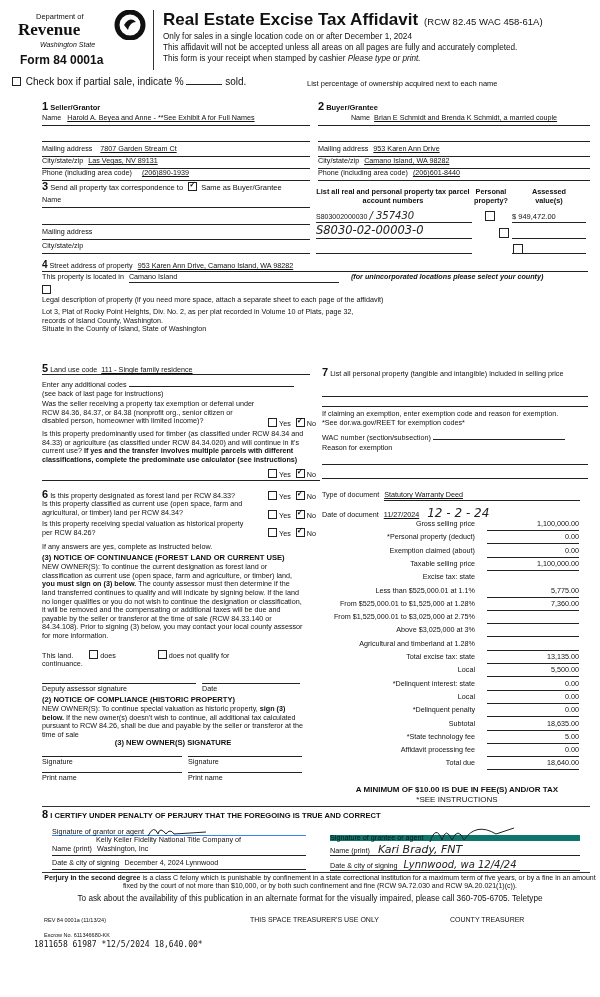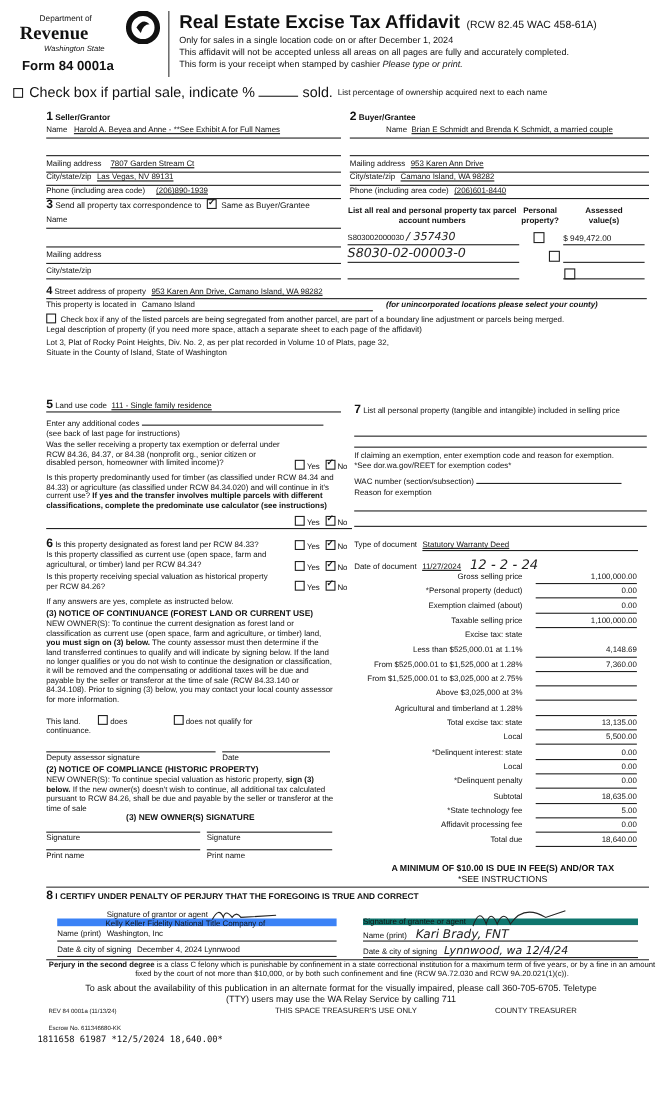--- a/index.html
+++ b/index.html
@@ -39,21 +39,21 @@
   <span style="font-size:9.5px;margin-left:4px;">(RCW 82.45 WAC 458-61A)</span>
 </div>
 <div class="abs" style="left:163px;top:32px;font-size:8.2px;">Only for sales in a single location code on or after December 1, 2024</div>
 <div class="abs" style="left:163px;top:43px;font-size:8.2px;">This affidavit will not be accepted unless all areas on all pages are fully and accurately completed.</div>
 <div class="abs" style="left:163px;top:54px;font-size:8.2px;">
   <span>This form is your receipt when stamped by cashier</span>
   <i>Please type or print.</i>
 </div>
 
 
-<div class="abs" style="left:12px;top:76px;font-size:13px;white-space:nowrap;">
+<div class="abs" style="left:12px;top:76px;font-size:10px;white-space:nowrap;">
   <span class="cb"></span>
   <span>Check box if partial sale, indicate %</span>
   <span class="ul" style="display:inline-block;width:36px;height:8px;"></span>
   <span>sold.</span>
 </div>
 <div class="abs" style="left:307px;top:79px;font-size:7.5px;">List percentage of ownership acquired next to each name</div>
 
 
 <div class="abs" style="left:42px;top:100px;">
   <span class="num">1</span>
@@ -144,25 +144,25 @@
   <span>Street address of property</span>
   <span class="u" style="margin-left:3px;">953 Karen Ann Drive, Camano Island, WA 98282</span>
 </div>
 <div class="abs" style="left:42px;top:273px;width:546px;height:11px;white-space:nowrap;">
   <span>This property is located in</span>
   <span class="ul" style="display:inline-block;width:210px;margin-left:3px;">Camano Island</span>
   <span style="font-weight:bold;font-style:italic;margin-left:10px;">(for unincorporated locations please select your county)</span>
 </div>
 <div class="abs" style="left:42px;top:285px;white-space:nowrap;">
   <span class="cb"></span>
-  <span>Check box if any of the listed parcels are being segregated from another parcel, are part of a boundary line adjustment or parcels being merged.</span>
 </div>
 <div class="abs" style="left:42px;top:296px;white-space:nowrap;">Legal description of property (if you need more space, attach a separate sheet to each page of the affidavit)</div>
 <div class="abs" style="left:42px;top:308px;white-space:nowrap;">
   <div>Lot 3, Plat of Rocky Point Heights, Div. No. 2, as per plat recorded in Volume 10 of Plats, page 32,</div>
+  <div>records of Island County, Washington.</div>
   <div>Situate in the County of Island, State of Washington</div>
 </div>
 
 
 <div class="abs ul" style="left:42px;top:362px;width:268px;height:12px;white-space:nowrap;">
   <span class="num">5</span>
   <span>Land use code</span>
   <span class="u" style="margin-left:2px;">111 - Single family residence</span>
 </div>
 <div class="abs" style="left:42px;top:379px;width:268px;white-space:nowrap;">
@@ -286,21 +286,21 @@
     </div>
     <div class="tax-row" style="top: 559.9px;">
       <span class="lbl">Taxable selling price</span>
       <span class="val">1,100,000.00</span>
     </div>
     <div class="tax-row" style="top: 573.2px;">
       <span class="lbl">Excise tax: state</span>
     </div>
     <div class="tax-row" style="top: 586.5px;">
       <span class="lbl">Less than $525,000.01 at 1.1%</span>
-      <span class="val">4,148.69</span>
+      <span class="val">5,775.00</span>
     </div>
     <div class="tax-row" style="top: 599.8px;">
       <span class="lbl">From $525,000.01 to $1,525,000 at 1.28%</span>
       <span class="val">7,360.00</span>
     </div>
     <div class="tax-row" style="top: 613.1px;">
       <span class="lbl">From $1,525,000.01 to $3,025,000 at 2.75%</span>
       <span class="val"></span>
     </div>
     <div class="tax-row" style="top: 626.4px;">
@@ -351,21 +351,21 @@
 
 <div class="abs bold" style="left:322px;top:785px;width:270px;text-align:center;font-size:8px;">A MINIMUM OF $10.00 IS DUE IN FEE(S) AND/OR TAX</div>
 <div class="abs" style="left:322px;top:795px;width:270px;text-align:center;font-size:8px;">*SEE INSTRUCTIONS</div>
 
 
 <div class="abs" style="left:42px;top:806px;width:548px;height:1px;background:#333;"></div>
 <div class="abs bold" style="left:42px;top:808px;white-space:nowrap;font-size:7.6px;">
   <span class="num">8</span>
   <span>I CERTIFY UNDER PENALTY OF PERJURY THAT THE FOREGOING IS TRUE AND CORRECT</span>
 </div>
-<div class="abs" style="left:52px;top:824px;width:254px;height:11px;border-bottom:7px solid #3b82f6;white-space:nowrap;text-align:center;">
+<div class="abs" style="left:52px;top:824px;width:254px;height:11px;border-bottom:1px solid #3b82f6;white-space:nowrap;">
   <span>Signature of grantor or agent</span>
   <svg width="70" height="14" style="vertical-align:-4px;">
       <path d="M2 12 Q8 0 12 10 Q14 2 20 10 Q24 4 28 10 L60 8" fill="none" stroke="#222" stroke-width="1"></path>
     </svg>
 </div>
 <div class="abs" style="left:52px;top:836px;width:254px;">
   <div style="margin-left:44px;">Kelly Keller Fidelity National Title Company of</div>
   <div class="ul" style="white-space:nowrap;height:10px;">
     <span>Name (print)</span>
     <span style="margin-left:3px;">Washington, Inc</span>
@@ -392,21 +392,20 @@
 </div>
 
 
 <div class="abs" style="left:42px;top:872px;width:548px;height:1px;background:#333;"></div>
 <div class="abs" style="left:42px;top:874px;width:556px;text-align:center;font-size:7px;">
   <b>Perjury in the second degree</b>
   <span>is a class C felony which is punishable by confinement in a state correctional institution for a maximum term of five years, or by a fine in an amount fixed by the court of not more than $10,000, or by both such confinement and fine (RCW 9A.72.030 and RCW 9A.20.021(1)(c)).</span>
 </div>
 <div class="abs" style="left:22px;top:894px;width:576px;text-align:center;font-size:8.2px;">
   <div>To ask about the availability of this publication in an alternate format for the visually impaired, please call 360-705-6705. Teletype</div>
-  <div>(TTY) users may use the WA Relay Service by calling 711</div>
 </div>
 <div class="abs" style="left:44px;top:917px;font-size:5.5px;">REV 84 0001a (11/13/24)</div>
 <div class="abs" style="left:250px;top:916px;font-size:7px;">THIS SPACE TREASURER'S USE ONLY</div>
 <div class="abs" style="left:450px;top:916px;font-size:7px;">COUNTY TREASURER</div>
 <div class="abs" style="left:44px;top:932px;font-size:5.5px;">Escrow No.  611346680-KK</div>
 <div class="abs mono" style="left:34px;top:940px;font-size:8px;">1811658 61987 *12/5/2024 18,640.00*</div>
 
 
 
 

